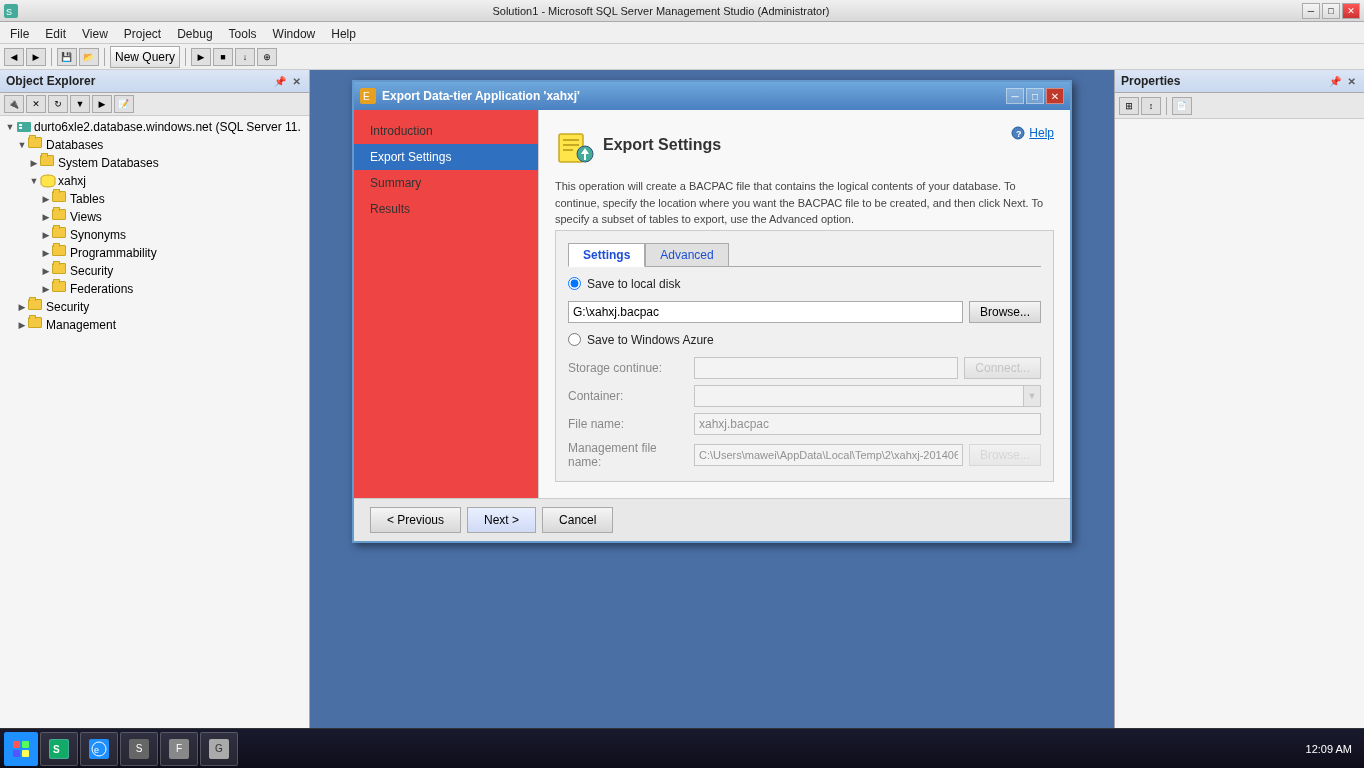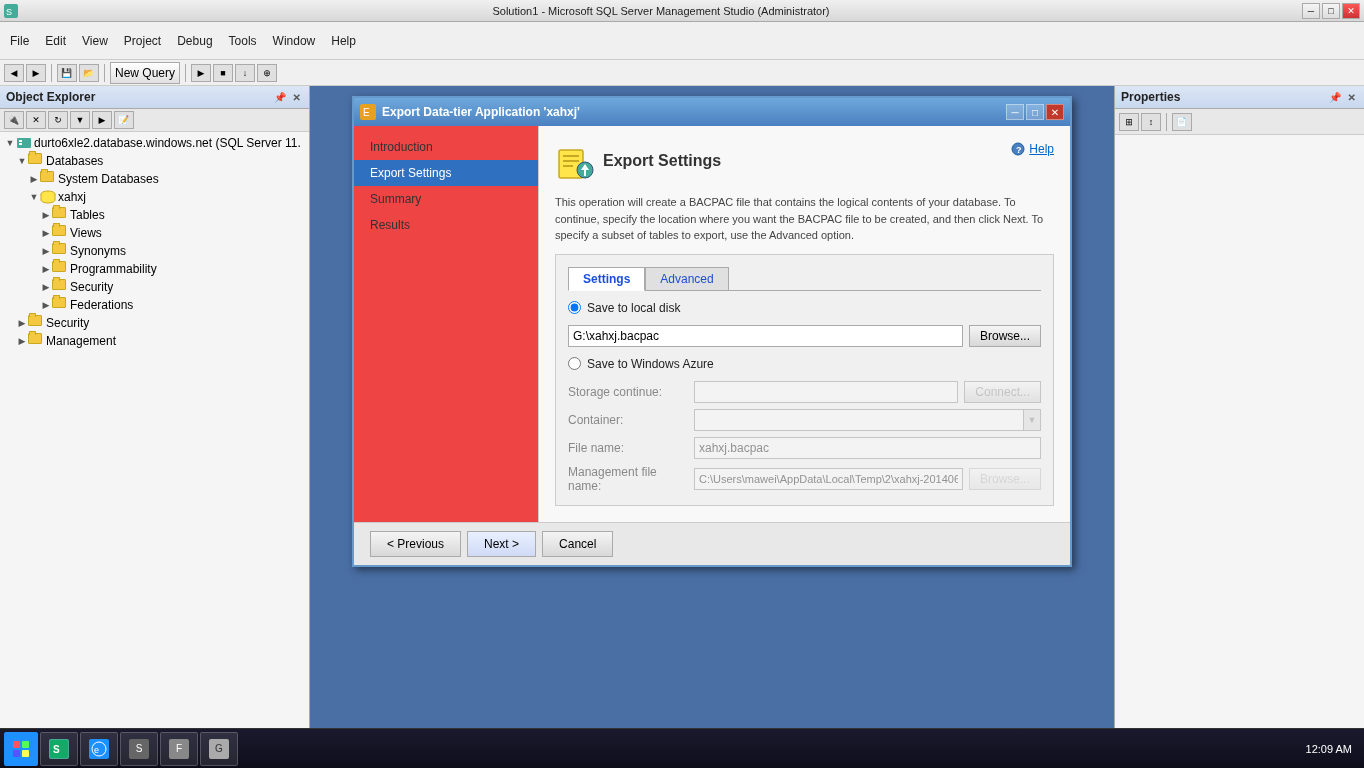--- a/index.html
+++ b/index.html
@@ -19,23 +19,23 @@
     .title-bar-controls { display: flex; gap: 2px; }
     .title-btn {
       width: 18px; height: 16px; background: linear-gradient(to bottom, #f5f5f5, #ddd);
       border: 1px solid #aaa; font-size: 9px; cursor: pointer; display: flex; align-items: center; justify-content: center;
     }
     .title-bar-icon { width: 16px; height: 16px; display: flex; align-items: center; }
 
     
     .menu-bar {
       background: #f0f0f0;
-      height: 38px;
-      display: flex;
-      align-items: center;
+      height: 22px;
+      display: flex;
+      align-items: flex-end;
       padding: 0 2px;
       border-bottom: 1px solid #ccc;
     }
     .menu-item { padding: 2px 8px; font-size: 12px; cursor: pointer; color: #222; }
 
     
     .toolbar {
       background: #f0f0f0;
       height: 26px;
       display: flex;
@@ -169,21 +169,21 @@
       padding: 16px;
       background: #f8f8f8;
       display: flex;
       flex-direction: column;
     }
     .dialog-header { display: flex; align-items: flex-start; margin-bottom: 12px; gap: 12px; }
     .dialog-header-icon { width: 40px; height: 40px; flex-shrink: 0; position: relative; }
 
     .dialog-heading { font-size: 16px; font-weight: bold; color: #333; margin-bottom: 2px; }
     .dialog-help-link { color: #0066cc; font-size: 12px; cursor: pointer; text-decoration: underline; }
-    .section-desc { font-size: 11px; color: #444; line-height: 1.5; margin-bottom: 10px; }
+    .section-desc { font-size: 11px; color: #444; line-height: 1.5; margin-bottom: 2px; }
 
     
     .tab-bar { display: flex; border-bottom: 1px solid #aaa; margin-bottom: 10px; }
     .tab { padding: 4px 14px; font-size: 12px; cursor: pointer; background: #e0e0e0; border: 1px solid #aaa; border-bottom: none; color: #1d4ed8; }
     .tab.active { background: #fff; border-bottom: 1px solid #fff; margin-bottom: -1px; font-weight: bold; }
 
     
     .settings-content { background: #f0f0f0; border: 1px solid #ccc; padding: 12px; flex: 1; }
 
     .radio-group { display: flex; align-items: center; margin-bottom: 10px; }

